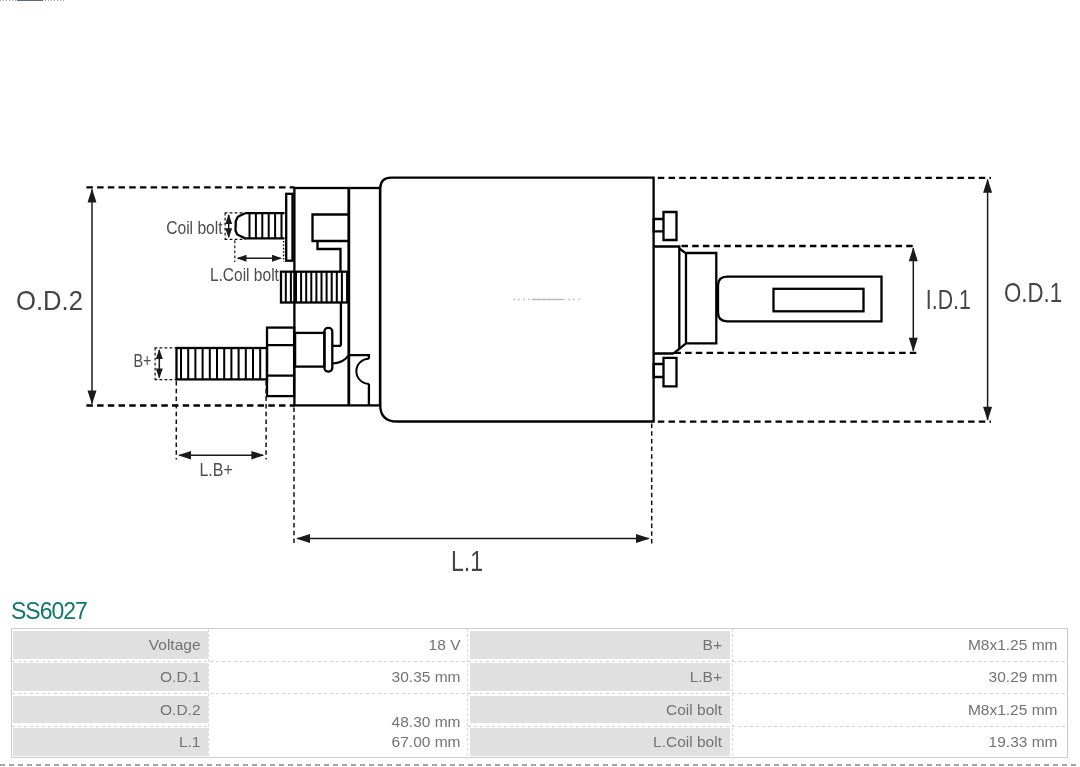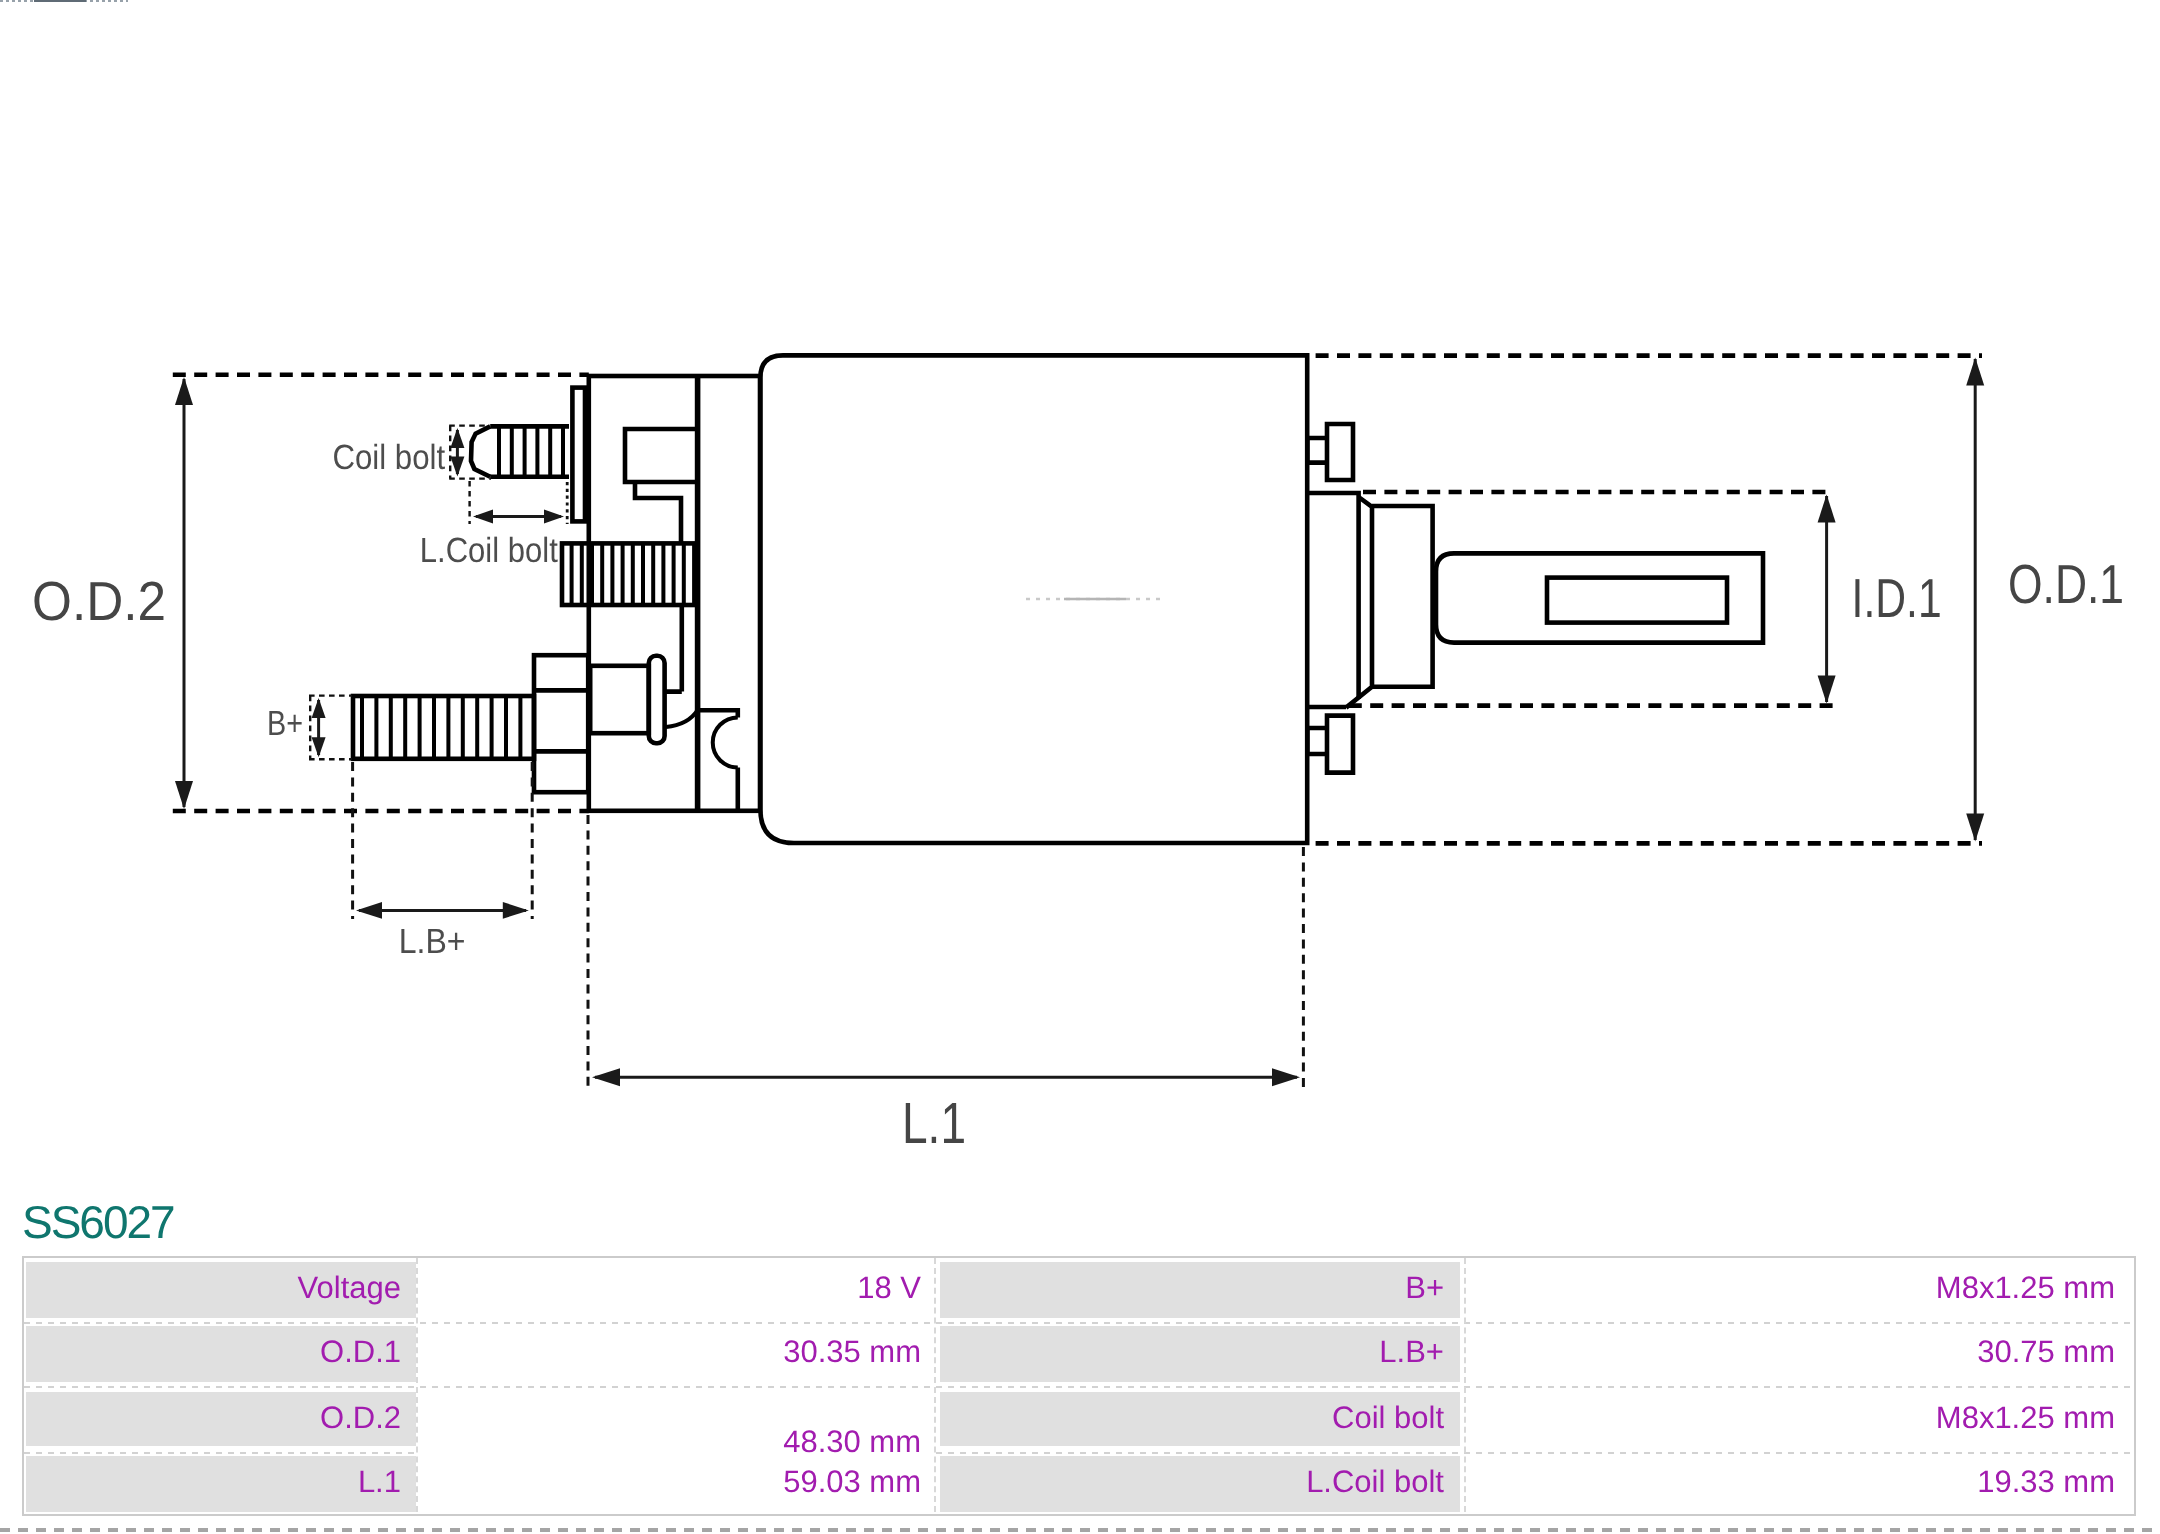--- a/index.html
+++ b/index.html
@@ -1,20 +1,20 @@
 <!DOCTYPE html>
 <html><head>
 <meta charset="utf-8">
 <style>
   html,body{margin:0;padding:0;background:#ffffff;}
   body{width:1080px;height:767px;position:relative;overflow:hidden;
        font-family:"Liberation Sans", sans-serif;}
   #diagram{position:absolute;left:0;top:0;}
   .cell{position:absolute;display:flex;align-items:center;justify-content:flex-end;
-        font-size:15.5px;color:#a21caf;box-sizing:border-box;}
+        font-size:15.5px;color:#737373;box-sizing:border-box;}
   .lab{background:#e0e0e0;}
   .val{background:#ffffff;}
 </style>
 </head>
 <body>
 
 <svg id="diagram" width="1080" height="600" viewBox="0 0 1080 600">
   <g fill="none" stroke="#000000" stroke-width="2.3">
 
     <path d="M 391.5,177.7 L 653.6,177.7 L 653.6,421.5 L 397,421.5 Q 380.2,421.5 380.2,404.7 L 380.2,188.8 Q 380.2,177.7 391.5,177.7 Z"></path>
@@ -168,32 +168,32 @@
 <div class="cell lab" style="left:470px;top:631px;width:260px;height:27.5px;padding-right:8px;">B+</div>
 
 <div class="cell val" style="left:735px;top:631px;width:331.5px;height:27.5px;padding-right:9px;">M8x1.25 mm</div>
 
 <div class="cell lab" style="left:12.5px;top:663.4px;width:195px;height:27.5px;padding-right:7px;">O.D.1</div>
 
 <div class="cell val" style="left:209.5px;top:663.4px;width:255px;height:27.5px;padding-right:4px;">30.35 mm</div>
 
 <div class="cell lab" style="left:470px;top:663.4px;width:260px;height:27.5px;padding-right:8px;">L.B+</div>
 
-<div class="cell val" style="left:735px;top:663.4px;width:331.5px;height:27.5px;padding-right:9px;">30.75 mm</div>
+<div class="cell val" style="left:735px;top:663.4px;width:331.5px;height:27.5px;padding-right:9px;">30.29 mm</div>
 
 <div class="cell lab" style="left:12.5px;top:695.8px;width:195px;height:27.5px;padding-right:7px;">O.D.2</div>
 
 <div class="cell val" style="left:209.5px;top:695.8px;width:255px;height:27.5px;padding-right:4px;margin-top:12px;">48.30 mm</div>
 
 <div class="cell lab" style="left:470px;top:695.8px;width:260px;height:27.5px;padding-right:8px;">Coil bolt</div>
 
 <div class="cell val" style="left:735px;top:695.8px;width:331.5px;height:27.5px;padding-right:9px;">M8x1.25 mm</div>
 
 <div class="cell lab" style="left:12.5px;top:728.2px;width:195px;height:27.5px;padding-right:7px;">L.1</div>
 
-<div class="cell val" style="left:209.5px;top:728.2px;width:255px;height:27.5px;padding-right:4px;">59.03 mm</div>
+<div class="cell val" style="left:209.5px;top:728.2px;width:255px;height:27.5px;padding-right:4px;">67.00 mm</div>
 
 <div class="cell lab" style="left:470px;top:728.2px;width:260px;height:27.5px;padding-right:8px;">L.Coil bolt</div>
 
 <div class="cell val" style="left:735px;top:728.2px;width:331.5px;height:27.5px;padding-right:9px;">19.33 mm</div>
 
 <div style="position:absolute;left:0;top:763.8px;width:1080px;height:2.2px;
      background:repeating-linear-gradient(90deg,#a5a5a5 0 5px,#ffffff 5px 9px);"></div>
 
 </body></html>

